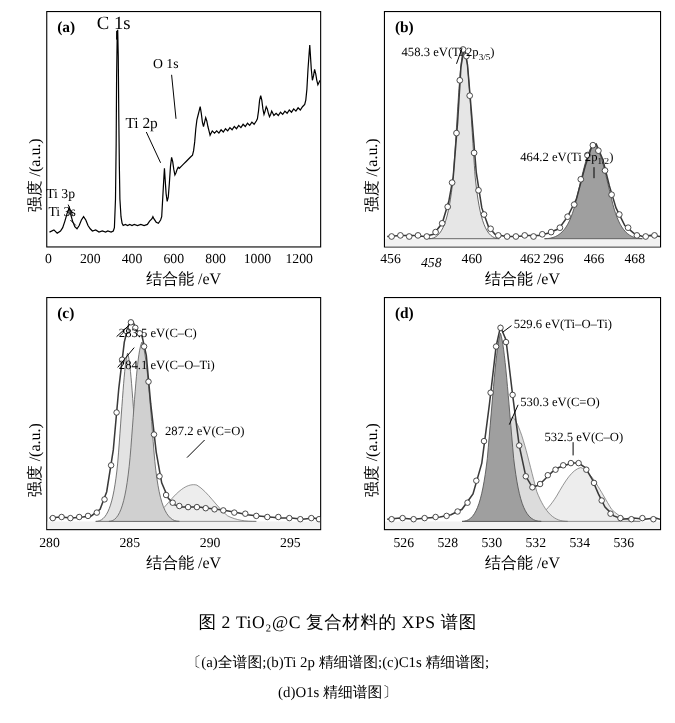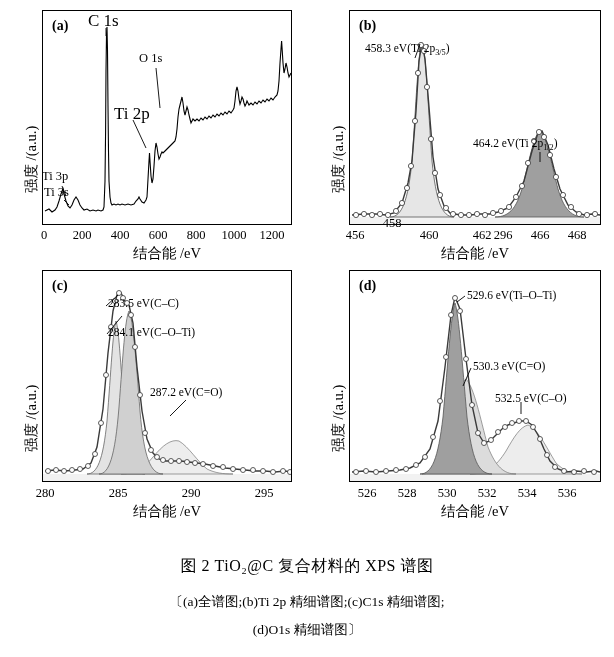--- a/index.html
+++ b/index.html
@@ -94,21 +94,21 @@
     <div class="axis-title-y" style="left:22px;top:193px;">强度 /(a.u.)</div>
     <div class="plotbox" style="left:42px;top:10px;width:250px;height:215px;">
       <svg width="250" height="215" viewBox="0 0 250 215">
         <polyline fill="none" stroke="#000" stroke-width="1.1" points="2,200 6,198 9,201 12,199 14,196 16,190 18,183 20,178 21,183 23,190 25,195 27,197 29,194 31,189 33,186 35,189 37,194 39,197 41,199 44,198 47,200 50,199 53,200 55,199 58,200 60,199 61,196 62,170 62.6,120 63,60 63.5,24 64,16 64.5,40 65,95 65.5,140 66,170 67,186 68,192 69,194 71,193 73,194 75,193 77,194 79,193 82,194 85,193 88,194 91,193 93,190 95,188 96,186 97,188 99,191 101,192 103,189 104,186 105,168 106,150 106.5,142 107,150 108,165 109,172 110,168 111,155 112,140 113,132 114,136 115,143 116,148 117,146 118,143 119,141 120,142 122,140 124,138 126,136 128,134 130,132 132,130 133,126 134,118 135,106 136,98 137,94 138,90 139,86 140,92 141,100 142,104 143,100 144,96 145,99 146,104 147,108 148,112 149,110 150,108 152,110 154,108 156,110 158,107 160,109 162,106 164,108 166,105 168,107 170,104 172,106 174,103 176,105 178,102 180,104 182,101 184,103 186,100 188,102 190,99 191,97 192,90 193,80 194,76 195,80 196,88 197,93 198,90 199,86 200,88 201,92 202,95 203,93 204,90 205,92 206,94 208,92 210,94 212,91 214,93 216,90 218,92 220,89 222,91 224,88 226,90 228,87 230,89 232,86 234,84 235,80 236,70 237,52 238,38 238.6,30 239,36 240,52 241,62 242,58 243,52 244,56 245,62 246,66 247,64 248,62"></polyline>
       </svg>
     </div>
     <div class="panel-label" style="left:52px;top:18px;">(a)</div>
 
     <div class="annot" style="left:88px;top:12px;font-size:17px;">C 1s</div>
     <div class="annot" style="left:139px;top:52px;font-size:12.5px;">O 1s</div>
-    <div class="annot" style="left:114px;top:105px;font-size:17px;">Ti 2p</div>
+    <div class="annot" style="left:114px;top:105px;font-size:14px;">Ti 2p</div>
     <div class="annot" style="left:42px;top:170px;font-size:12.5px;">Ti 3p</div>
     <div class="annot" style="left:44px;top:186px;font-size:12.5px;">Ti 3s</div>
 
     <svg style="position:absolute;left:0;top:0;" width="307" height="262">
       <line x1="106" y1="28" x2="106" y2="36" stroke="#000" stroke-width="0.9"></line>
       <line x1="156" y1="68" x2="160" y2="108" stroke="#000" stroke-width="0.9"></line>
       <line x1="133" y1="120" x2="146" y2="148" stroke="#000" stroke-width="0.9"></line>
       <line x1="62" y1="186" x2="66" y2="196" stroke="#000" stroke-width="0.9"></line>
       <line x1="64" y1="200" x2="69" y2="205" stroke="#000" stroke-width="0.9"></line>
     </svg>
@@ -188,21 +188,21 @@
     <div class="annot" style="left:166px;top:137px;">
       <span class="nobreak">464.2 eV(Ti 2p<sub>1/2</sub>)</span>
     </div>
 
     <svg style="position:absolute;left:0;top:0;" width="307" height="262">
       <line x1="108" y1="58" x2="113" y2="44" stroke="#000" stroke-width="0.9"></line>
       <line x1="233" y1="152" x2="233" y2="162" stroke="#000" stroke-width="0.9"></line>
     </svg>
 
     <div class="tick-label" style="left:48px;top:228px;">456</div>
-    <div class="tick-label" style="left:85px;top:216px;">458</div>
+    <div class="tick-label" style="left:85px;top:232px;font-style:italic;">458</div>
     <div class="tick-label" style="left:122px;top:228px;">460</div>
     <div class="tick-label" style="left:175px;top:228px;">462</div>
     <div class="tick-label" style="left:196px;top:228px;">296</div>
     <div class="tick-label" style="left:233px;top:228px;">466</div>
     <div class="tick-label" style="left:270px;top:228px;">468</div>
 
     <div class="axis-title-x" style="left:42px;top:244px;width:252px;">结合能 /eV</div>
   </div>
 
   <div class="panel" style="left:0px;top:262px;width:307px;height:258px;">

